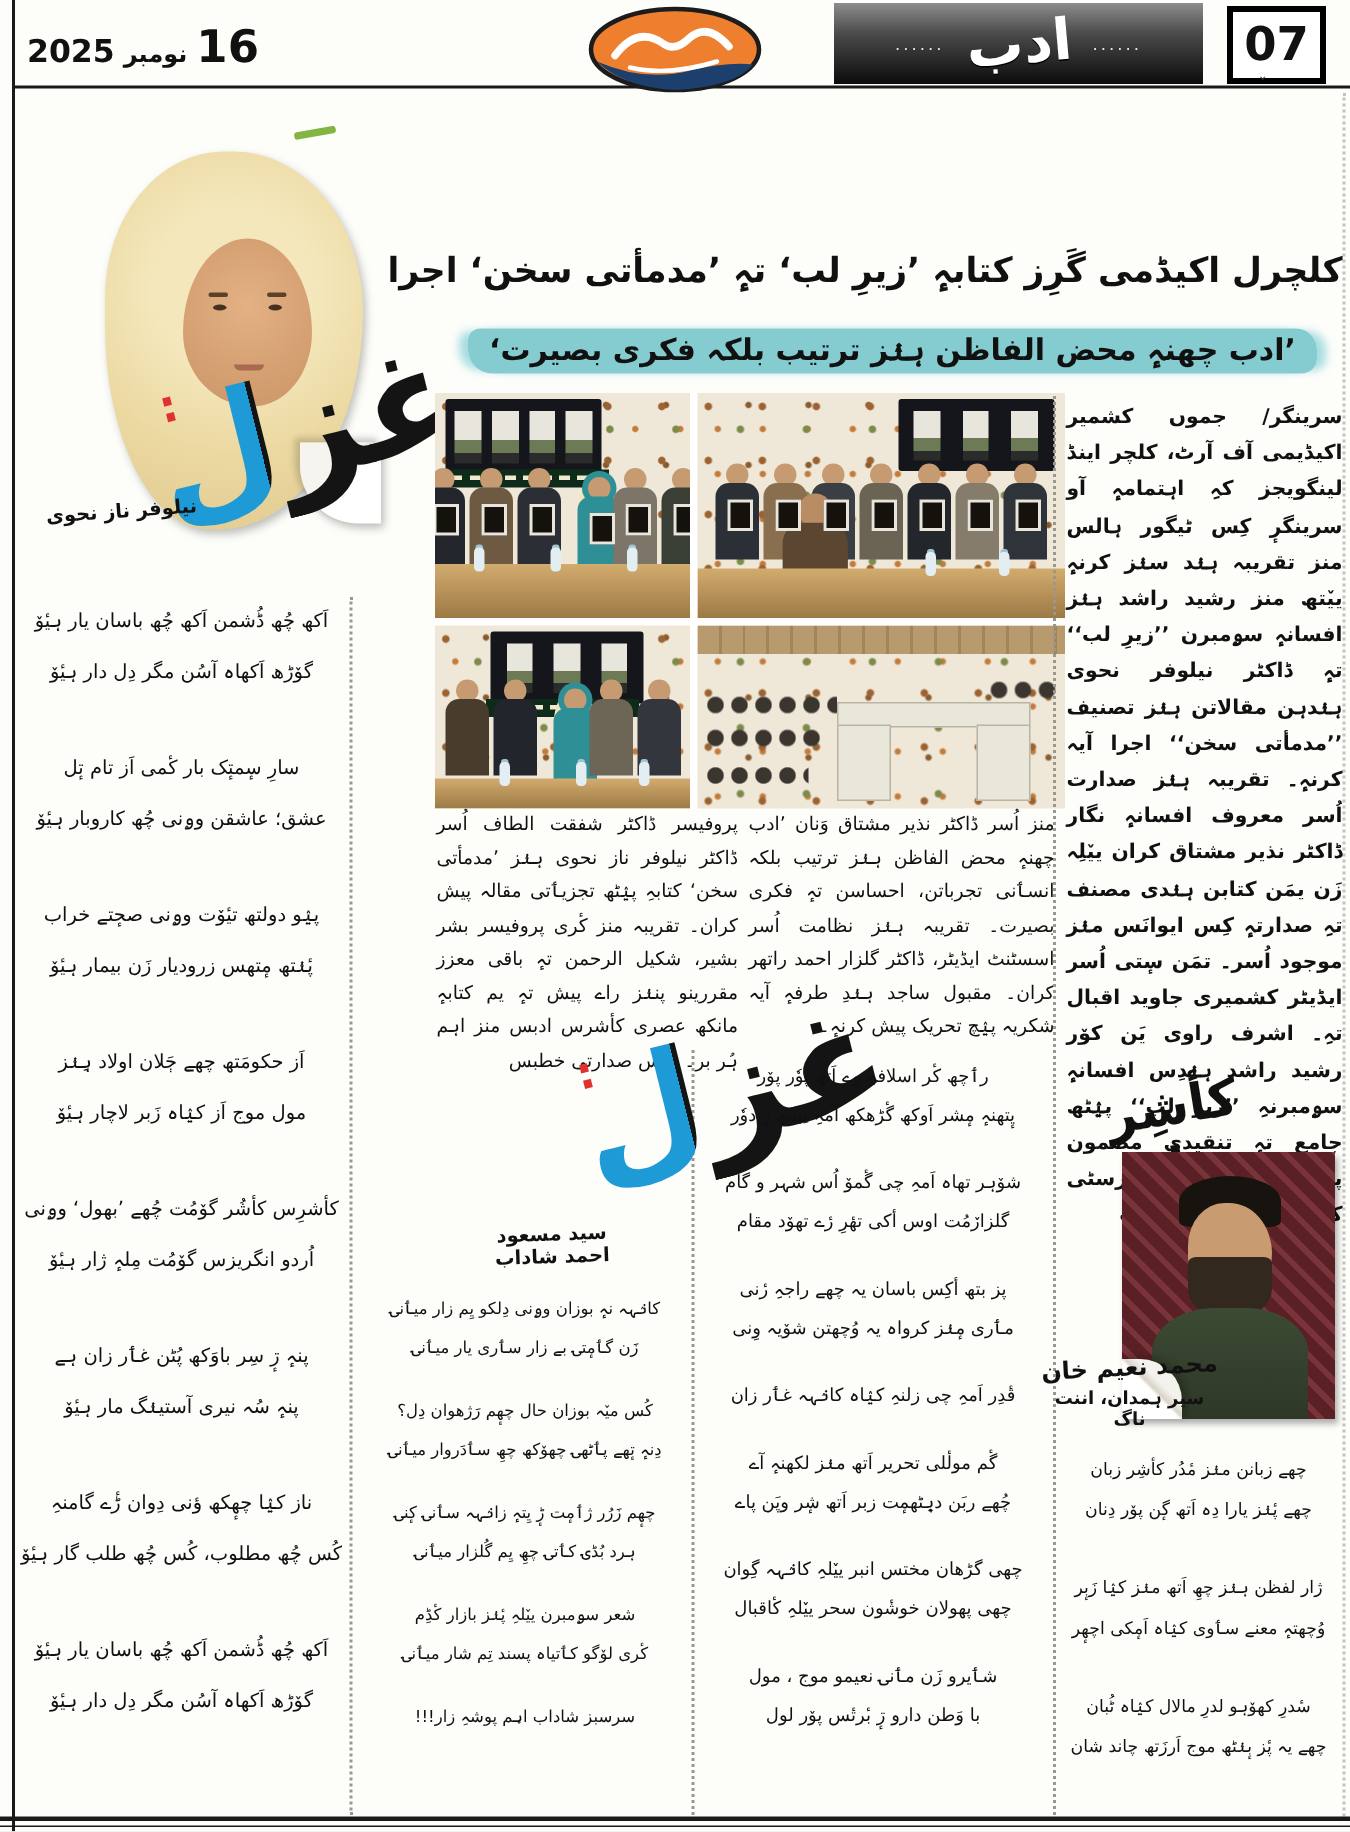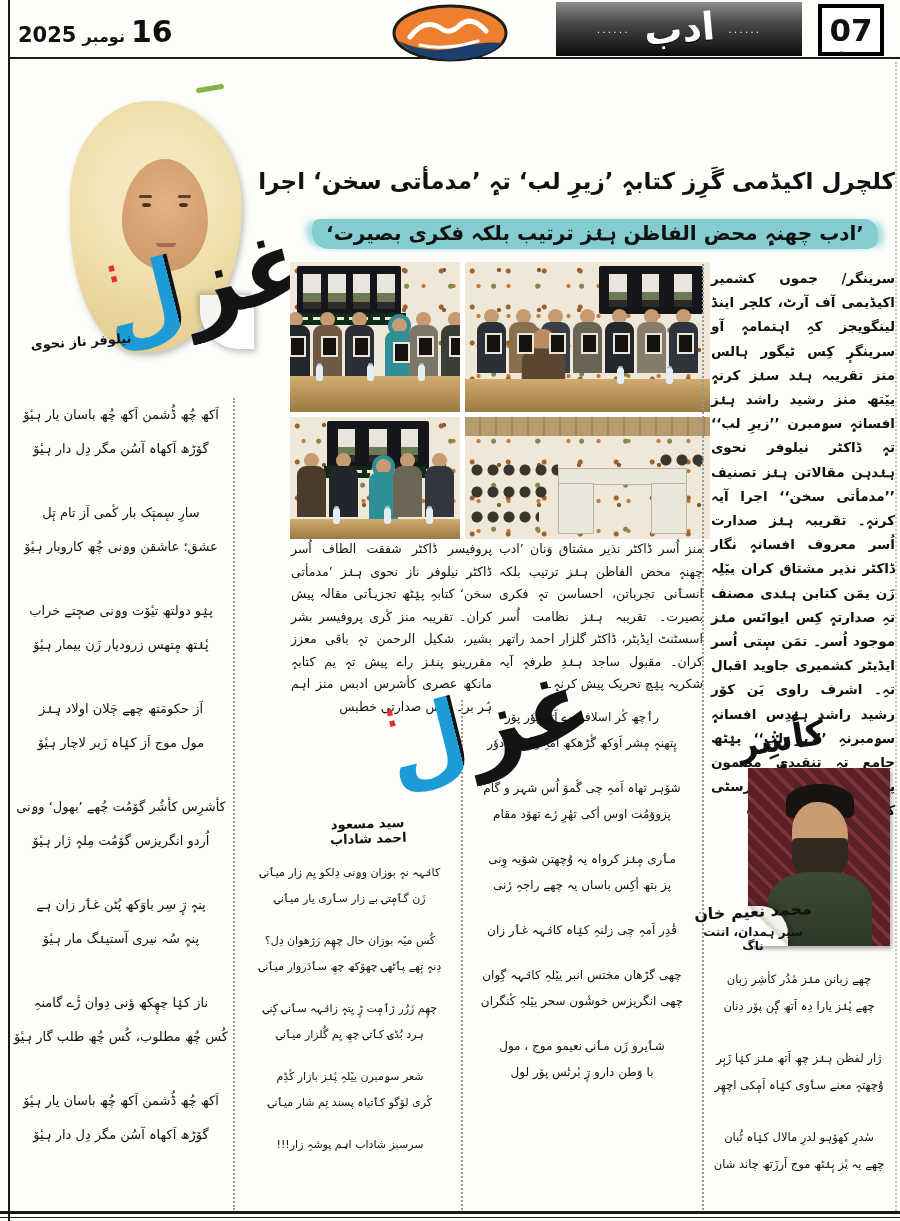--- a/index.html
+++ b/index.html
@@ -448,36 +448,40 @@
 
   <div class="abs poem nazm-center">
 
       <div class="couplet">
         <div class="vline">رٲچھ کٔر اسلافہِ وِے اَتھ پوٗر پۆر</div>
         <div class="vline">یٕتھنہٕ مٕشر اَوکھ گٔڑھکھ اَمہِ نِشہِ ڗٕ دوٗر</div>
       </div>
 
       <div class="couplet">
         <div class="vline">شۆہر تھاہ اَمہِ چی گٔمۆ اُس شہر و گام</div>
-        <div class="vline">پزووٚمُت اوس أکی تھٔرِ رٔے تھۆد مقام</div>
-      </div>
-
-      <div class="couplet">
+        <div class="vline">گلزارٚمُت اوس أکی تھٔرِ رٔے تھۆد مقام</div>
+      </div>
+
+      <div class="couplet">
+        <div class="vline">پز بتھ أکِس باسان یہ چھے راجہِ رٔنی</div>
         <div class="vline">مٲری مٕنٛز کرواہ یہ وُچھتن شۆیہ وِنی</div>
-        <div class="vline">پز بتھ أکِس باسان یہ چھے راجہِ رٔنی</div>
       </div>
 
       <div class="couplet">
         <div class="vline">قٔدِر اَمہِ چی زلنہِ کیٛاہ کانٛہہ غٲر زان</div>
       </div>
 
+      <div class="couplet">
+        <div class="vline">گٔم مولٔلی تحریر اَتھ منٛز لکھنہٕ آے</div>
+        <div class="vline">چُھے ربَن دیٖٹھمٕت زبر اَتھ شٕر وپَن پاے</div>
+      </div>
 
       <div class="couplet">
         <div class="vline">چھی گڑھان مختس انبر ییٚلہِ کانٛہہ گِوان</div>
-        <div class="vline">چھی انگریزس خوشٔون سحر ییٚلہِ کٔنگران</div>
+        <div class="vline">چھی پھولان خوشٔون سحر ییٚلہِ کٔاقبال</div>
       </div>
 
       <div class="couplet">
         <div class="vline">شٲیرو زَن مٲنۍ نعیمو موج ، مول</div>
         <div class="vline">با وَطن دارو ڗٕ بٔرتٔس پۆر لول</div>
       </div>
     </div>
 
   <div class="abs kz-title">کأشِر زبان</div>
   <div class="abs portrait-man">

